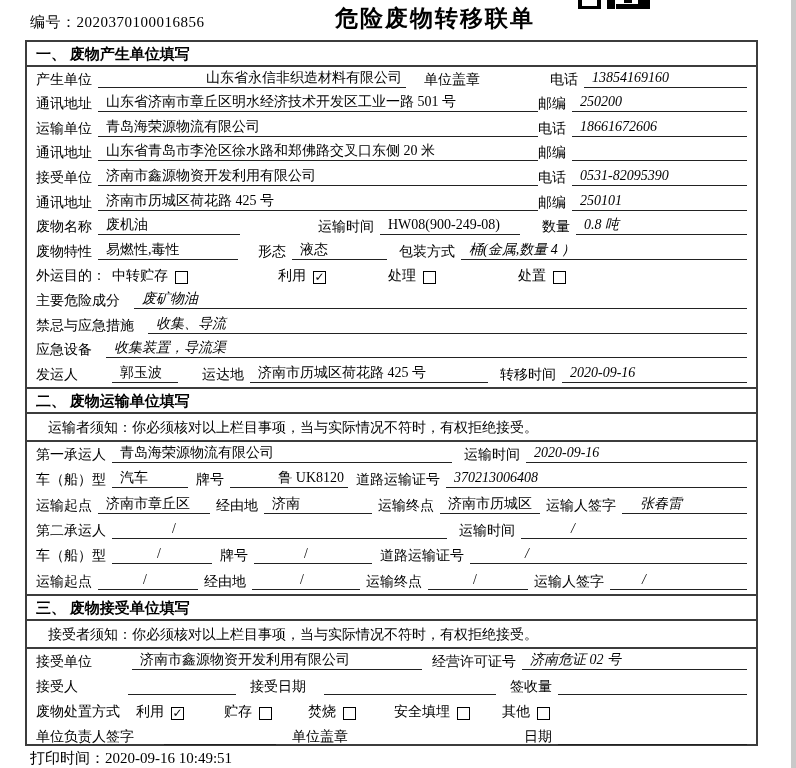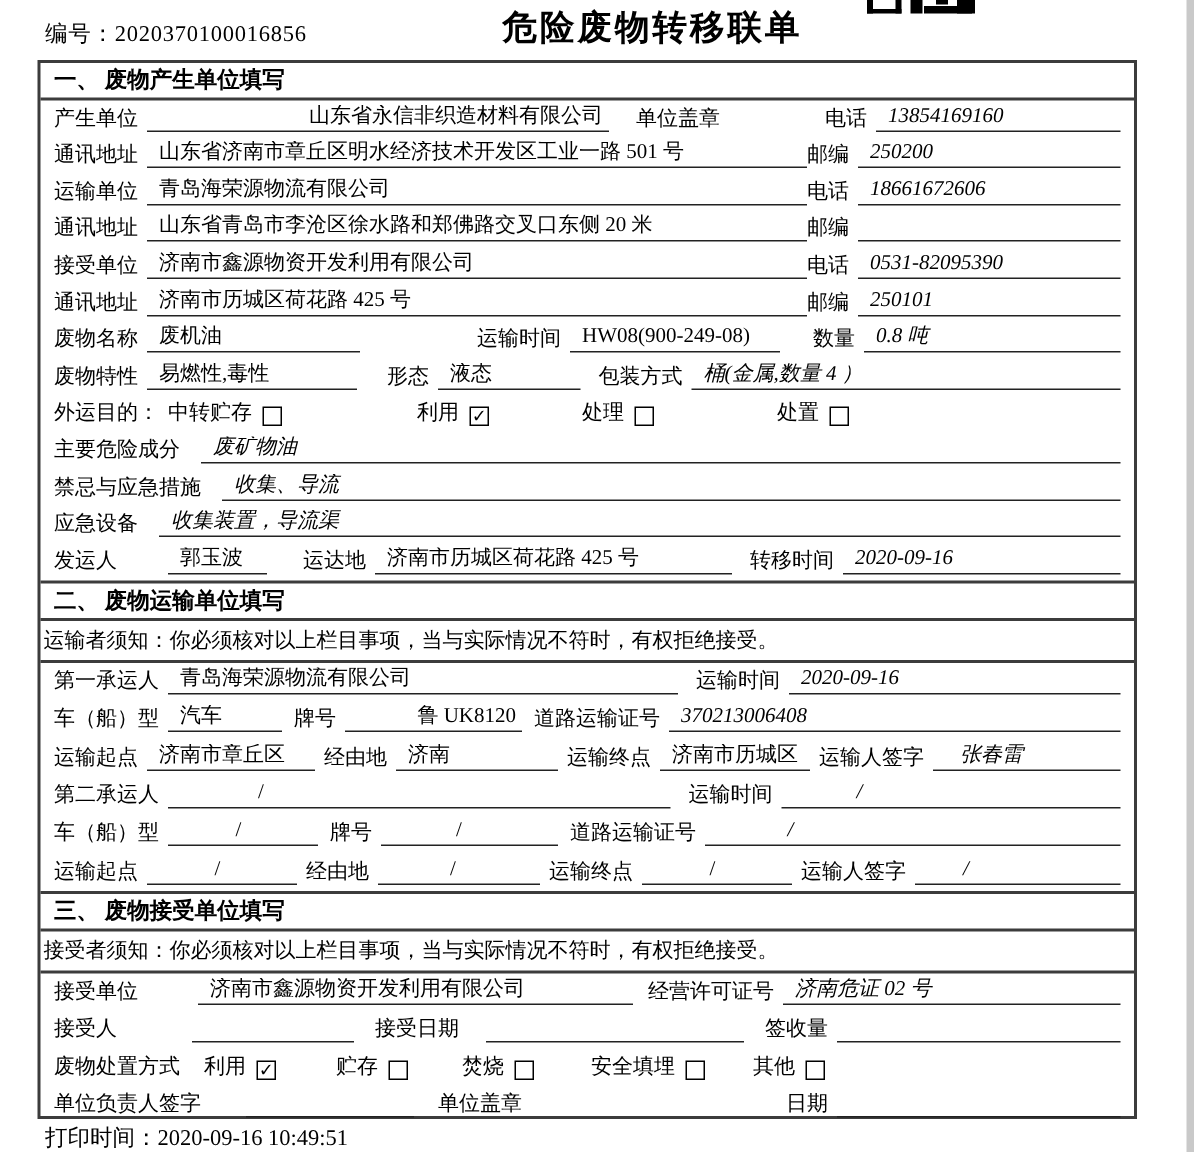--- a/index.html
+++ b/index.html
@@ -21,21 +21,21 @@
     border:2px solid #3c3c3c;box-sizing:border-box;
     display:flex;flex-direction:column;background:#fff;
   }
   .section{display:flex;flex-direction:column;}
   .section + .section{border-top:2px solid #3c3c3c;}
   .section-title{
     font-weight:bold;font-size:15px;height:25px;line-height:25px;
     padding:0 9px;border-bottom:2px solid #3c3c3c;box-sizing:border-box;white-space:nowrap;
   }
   .section-note{
-    font-size:14px;height:28px;line-height:28px;padding:0 2px;
+    font-size:14px;height:28px;line-height:28px;padding:0 21px;
     border-bottom:2px solid #3c3c3c;box-sizing:border-box;white-space:nowrap;
   }
   .row{
     display:flex;align-items:flex-end;font-size:14px;
     padding:0 9px 4px 9px;box-sizing:border-box;white-space:nowrap;
   }
   .sec1 .row{height:24.6px;}
   .sec2 .row{height:25.3px;}
   .sec3 .row{height:25.2px;}
   .lbl{flex:none;margin-right:6px;line-height:17px;}

